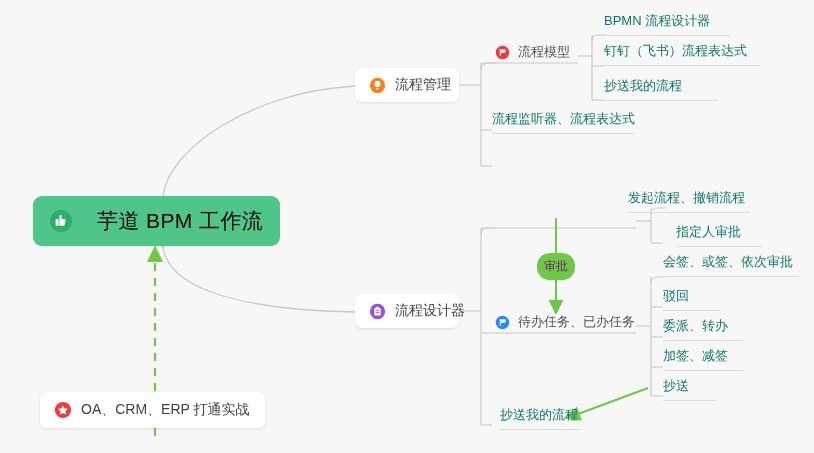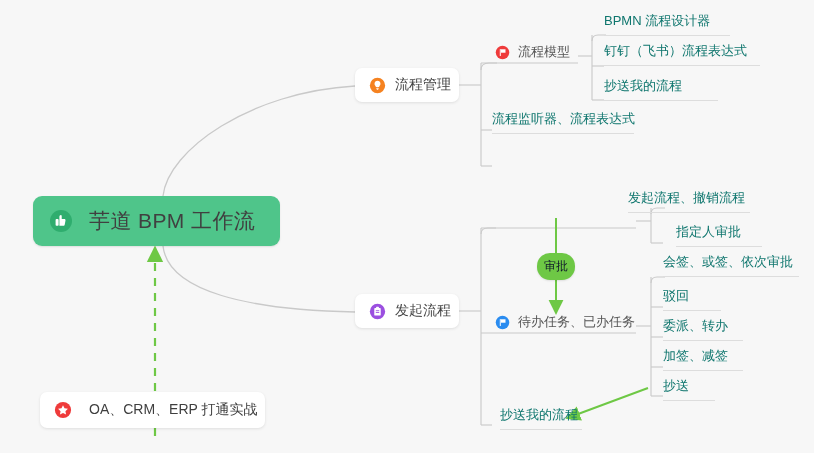--- a/index.html
+++ b/index.html
@@ -34,24 +34,24 @@
     height: 50px;
     background: #4fc58a;
     border-radius: 9px;
     display: flex;
     align-items: center;
     padding-left: 16px;
     box-sizing: border-box;
     box-shadow: 0 1px 2px rgba(0,0,0,0.10);
   }
   .root-label {
-    color: #404040;
+    color: #000000;
     font-size: 21px;
     letter-spacing: 0.4px;
-    margin-left: 16px;
+    margin-left: 24px;
     white-space: nowrap;
   }
 
   
   .card {
     position: absolute;
     background: #ffffff;
     border-radius: 7px;
     display: flex;
     align-items: center;
@@ -61,21 +61,21 @@
     white-space: nowrap;
   }
   .card-label {
     font-size: 14px;
     color: #444444;
     margin-left: 9px;
   }
 
   #node-flow-mgmt { left: 355px; top: 68px;  width: 104px; height: 34px; }
   #node-approval  { left: 355px; top: 294px; width: 104px; height: 34px; }
-  #node-oa        { left: 40px;  top: 392px; width: 225px; height: 36px; gap: 8px; }
+  #node-oa        { left: 40px;  top: 392px; width: 225px; height: 36px; }
   #node-oa .card-label { font-size: 14px; color: #3f3f3f; }
 
   
   .inline-node {
     position: absolute;
     display: flex;
     align-items: center;
     white-space: nowrap;
   }
   .inline-label {
@@ -100,21 +100,21 @@
     position: absolute;
     left: 537px;
     top: 253px;
     width: 38px;
     height: 27px;
     background: #6ec845;
     border-radius: 13px;
     display: flex;
     align-items: center;
     justify-content: center;
-    color: #0f172a;
+    color: #701a75;
     font-size: 12px;
     box-shadow: 0 1px 2px rgba(0,0,0,0.10);
   }
 
   
   .ic {
     display: inline-flex;
     align-items: center;
     justify-content: center;
     flex: none;
@@ -210,21 +210,21 @@
   <div class="card" id="node-approval">
     <span class="ic">
       <svg width="17" height="17" viewBox="0 0 20 20">
         <circle cx="10" cy="10" r="9" fill="#9b4fe0"></circle>
         <rect x="6.2" y="5.8" width="7.6" height="9" rx="1.1" fill="#ffffff"></rect>
         <rect x="8.3" y="4.4" width="3.4" height="2.4" rx="0.8" fill="#ffffff"></rect>
         <rect x="8" y="8.6" width="4" height="1" fill="#9b4fe0"></rect>
         <rect x="8" y="10.7" width="4" height="1" fill="#9b4fe0"></rect>
       </svg>
     </span>
-    <span class="card-label">发起流程</span>
+    <span class="card-label">流程设计器</span>
   </div>
 
   <div class="card" id="node-oa">
     <span class="ic">
       <svg width="18" height="18" viewBox="0 0 20 20">
         <circle cx="10" cy="10" r="9" fill="#ef3b3b"></circle>
         <path d="M10 4.6l1.7 3.5 3.8.5-2.8 2.7.7 3.8L10 13.3 6.6 15.1l.7-3.8L4.5 8.6l3.8-.5z" fill="#ffffff"></path>
       </svg>
     </span>
     <span class="card-label">OA、CRM、ERP 打通实战</span>

